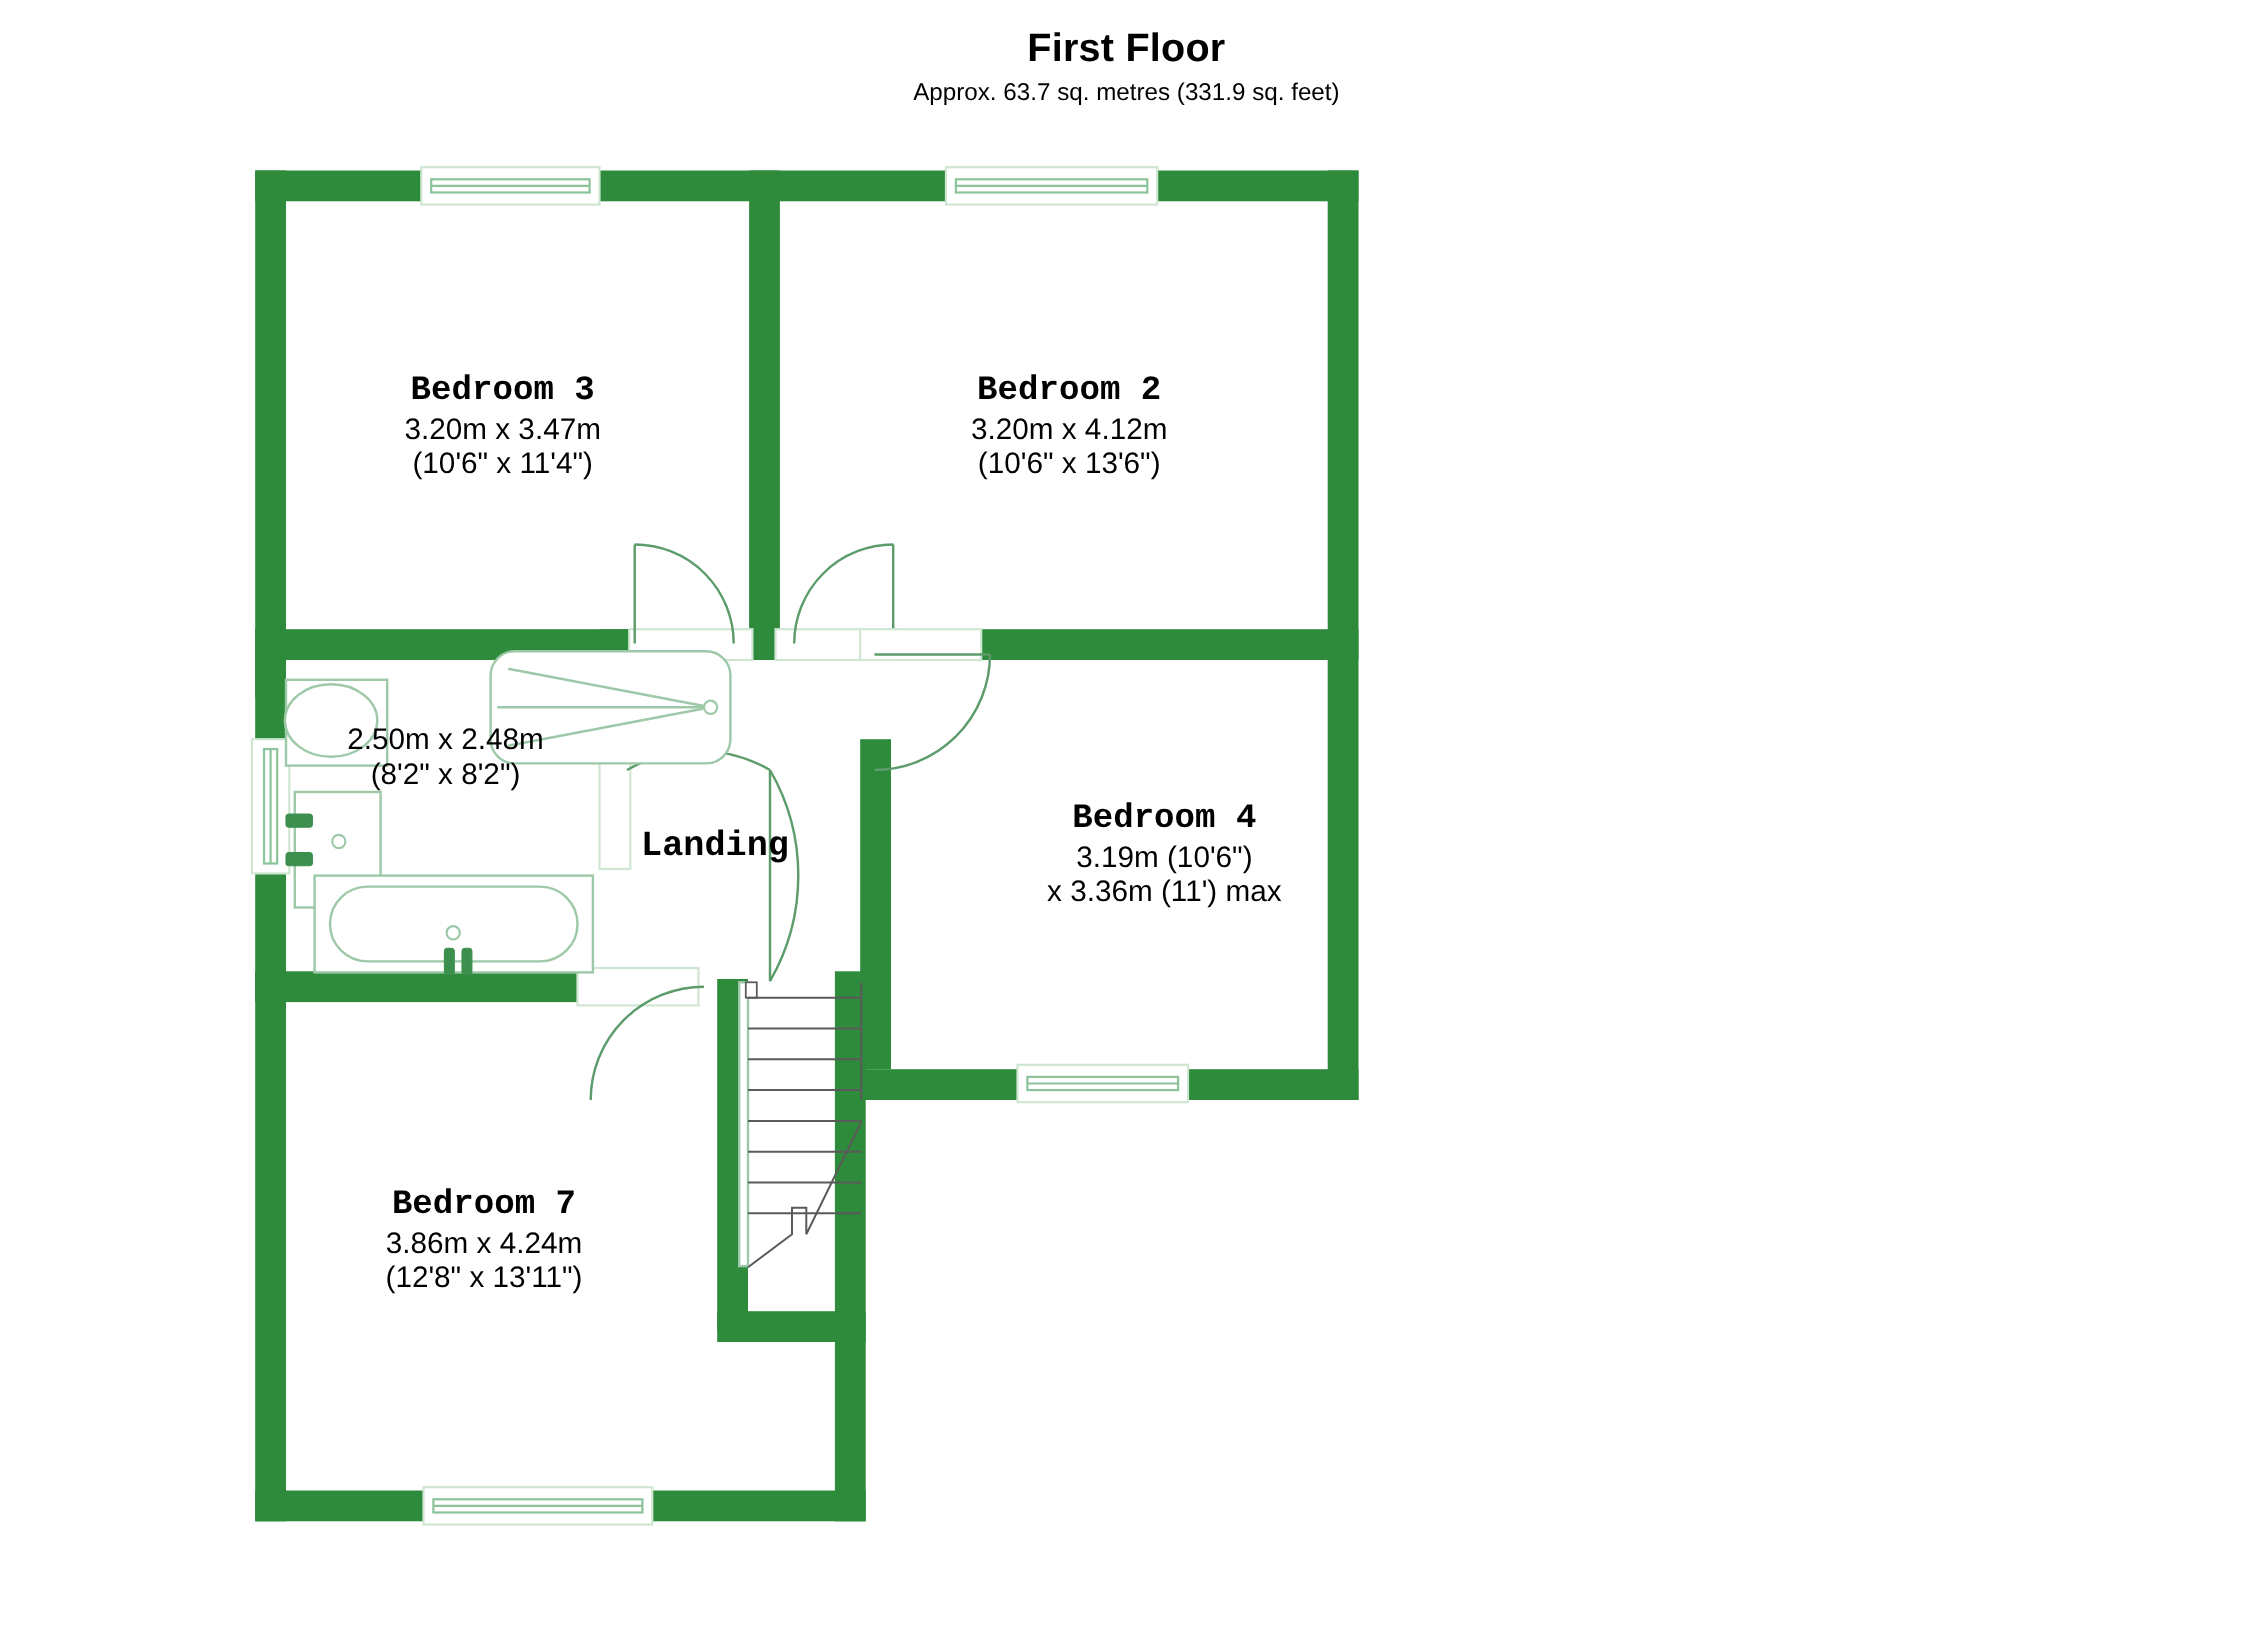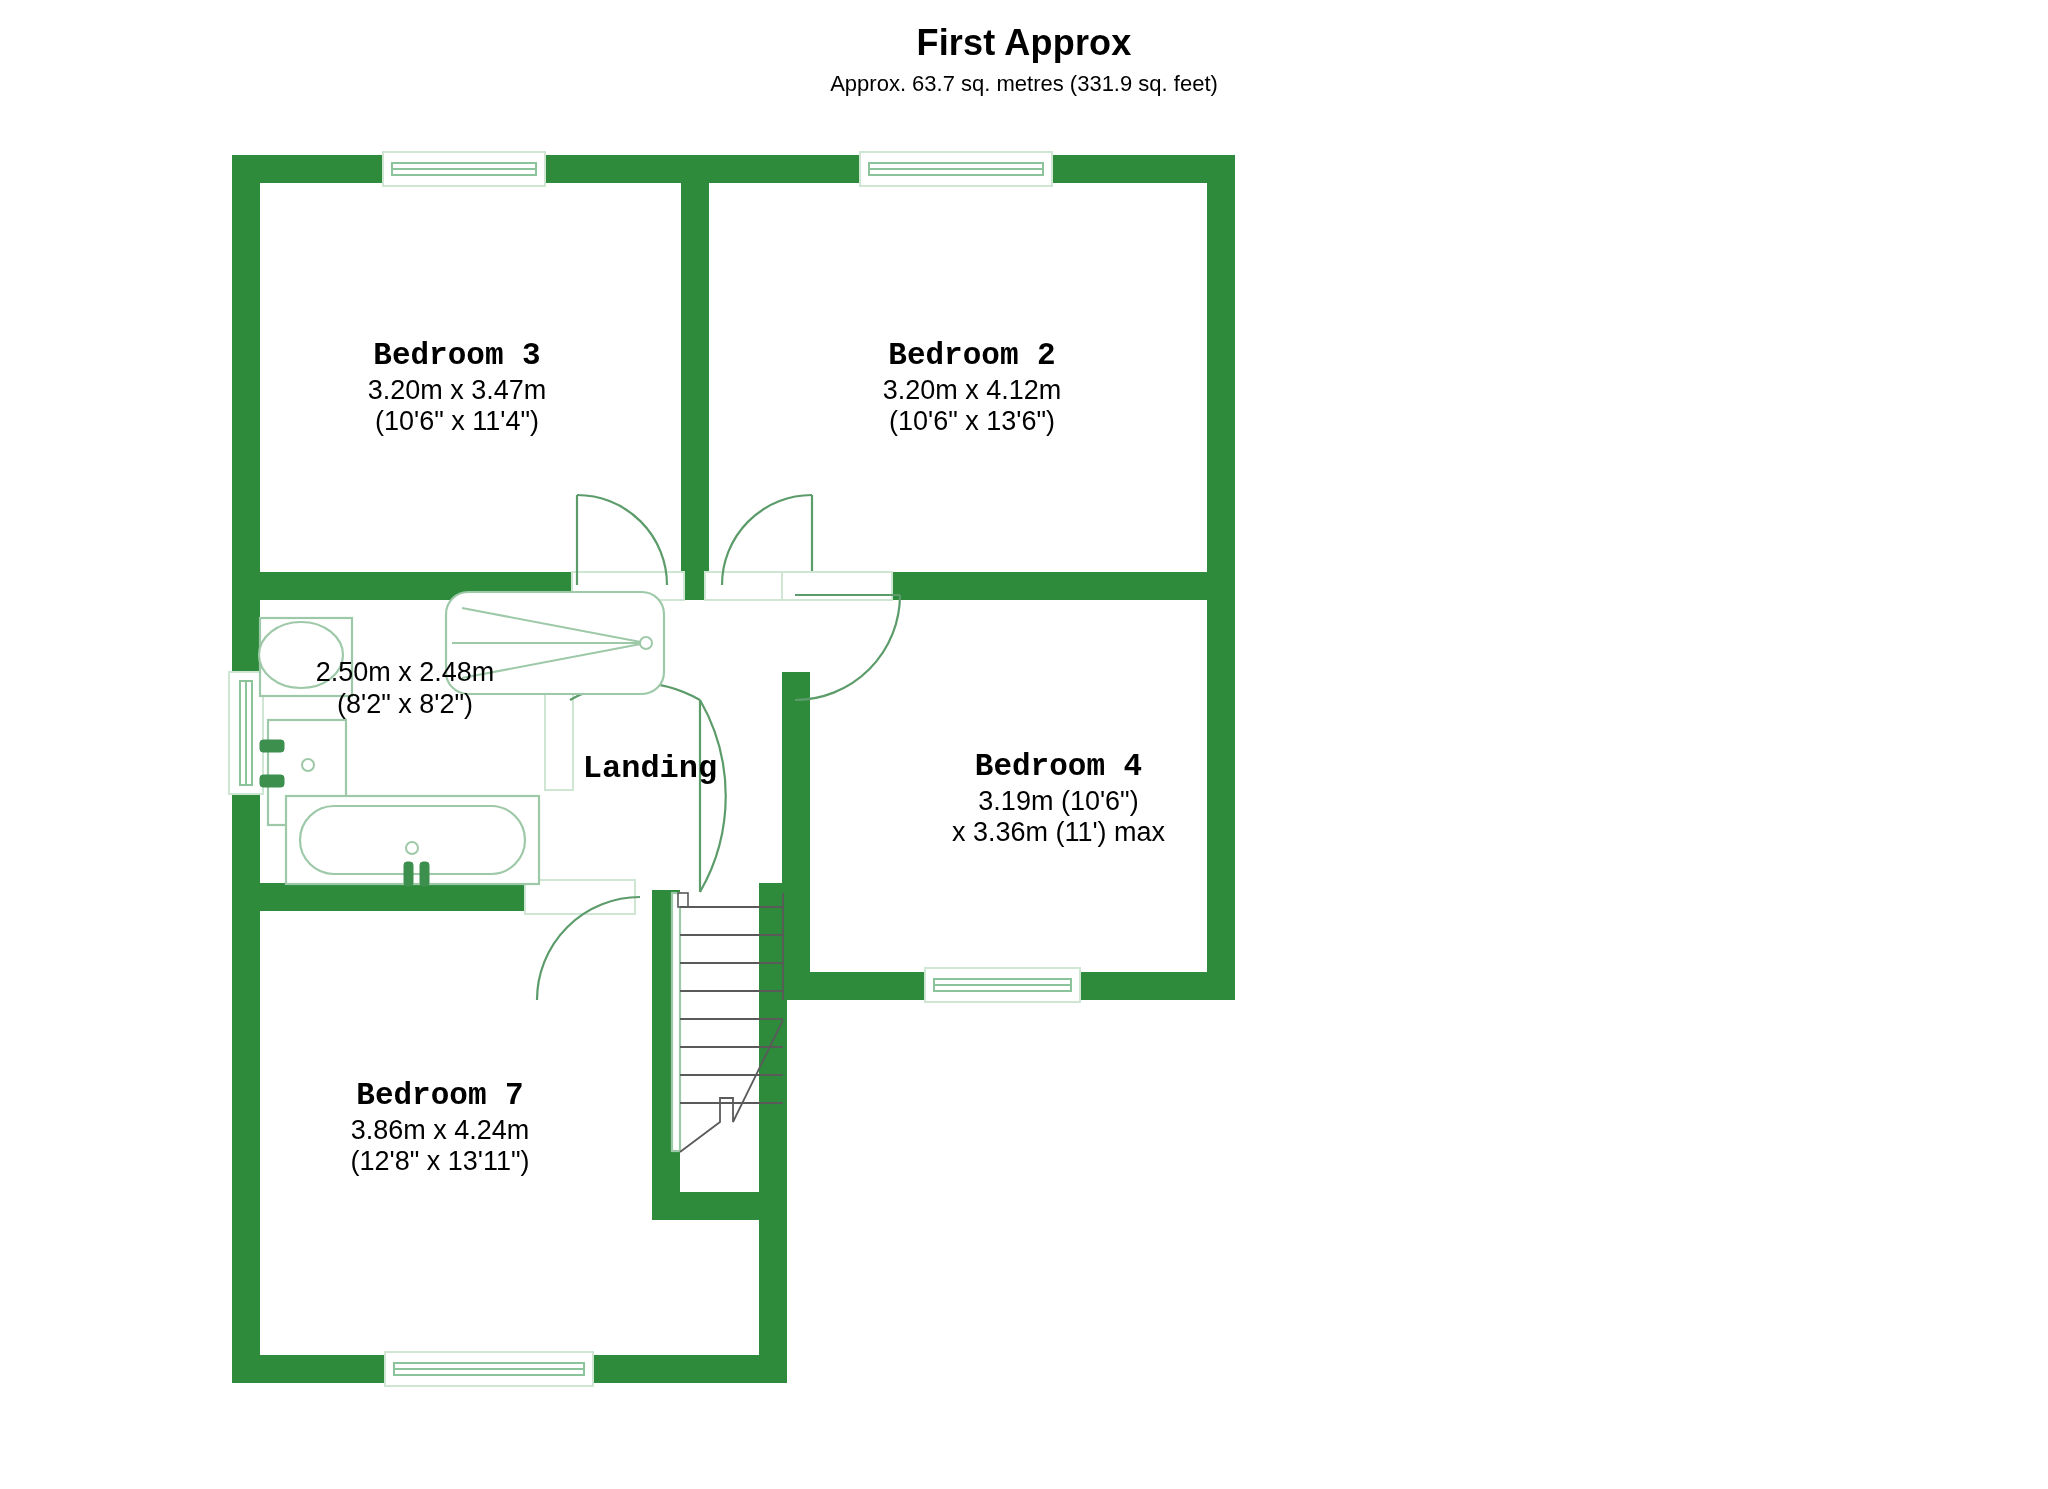--- a/index.html
+++ b/index.html
@@ -88,21 +88,21 @@
     display: block;
   }
   .room-label.only-name .room-name { font-size: 32px; }
 </style>
 </head>
 <body>
 
 <div id="plan-root">
 
   <div class="title-block">
-    <div class="plan-title">First Approx</div>
+    <div class="plan-title">First Floor</div>
     <div class="plan-subtitle">Approx. 63.7 sq. metres (331.9 sq. feet)</div>
   </div>
 
   <svg class="floorplan" viewBox="0 0 2048 1489">
 
     <g>
 
       <rect class="wall" x="232" y="155" width="1003" height="28"></rect>
 
       <rect class="wall" x="232" y="155" width="28" height="420"></rect>
@@ -268,21 +268,21 @@
 
   <div class="room-label" style="left:205px; top:657px; width:400px;">
     <span class="room-dim">2.50m x 2.48m</span>
     <span class="room-dim">(8'2" x 8'2")</span>
   </div>
 
   <div class="room-label only-name" style="left:535px; top:750px; width:230px;">
     <span class="room-name">Landing</span>
   </div>
 
-  <div class="room-label" style="left:810px; top:727px; width:497px;margin-top:22px;">
+  <div class="room-label" style="left:810px; top:727px; width:497px;">
     <span class="room-name">Bedroom 4</span>
     <span class="room-dim">3.19m (10'6")</span>
     <span class="room-dim">x 3.36m (11') max</span>
   </div>
 
   <div class="room-label" style="left:215px; top:1078px; width:450px;">
     <span class="room-name">Bedroom 7</span>
     <span class="room-dim">3.86m x 4.24m</span>
     <span class="room-dim">(12'8" x 13'11")</span>
   </div>

